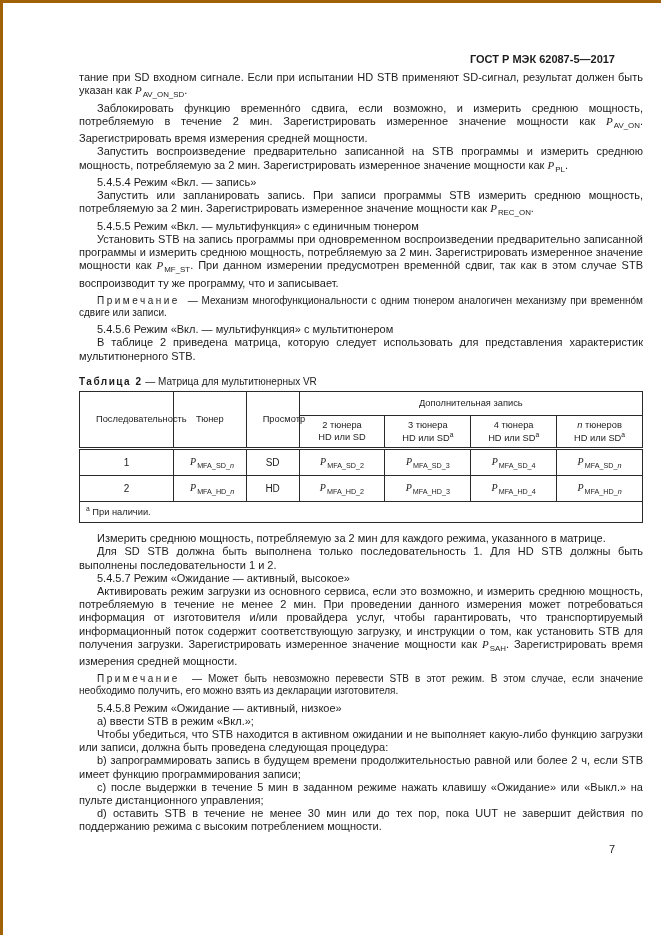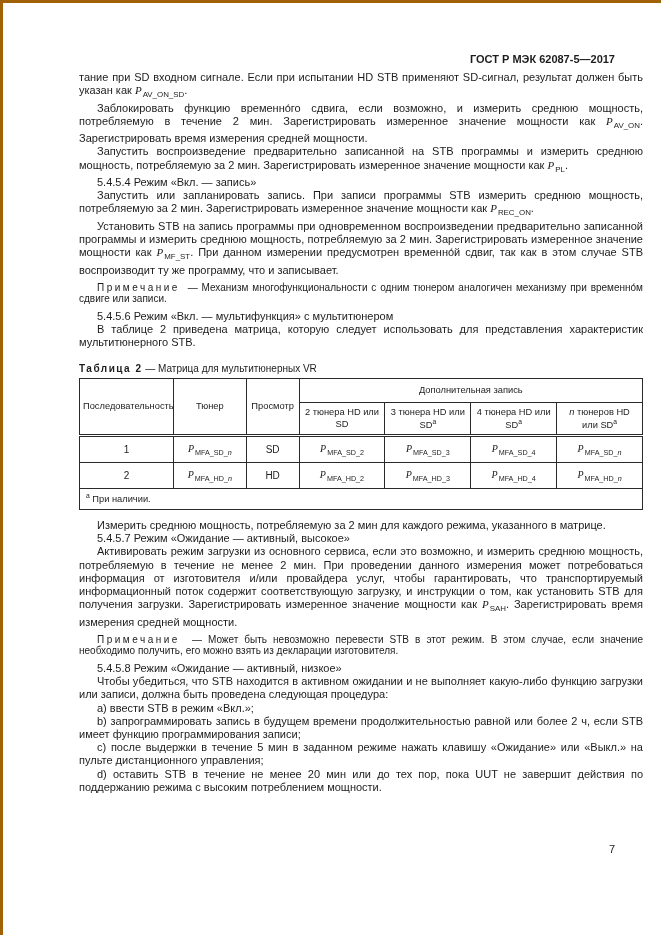--- a/index.html
+++ b/index.html
@@ -21,21 +21,21 @@
   .note {
     margin:5px 0 5px 0; font-size:10px; line-height:11.6px;
     text-align:justify; text-indent:18px;
   }
   .spaced { letter-spacing:2.5px; }
   .tcaption { margin-top:13px; margin-bottom:4px; font-size:10px; }
   .spaced-sm { letter-spacing:1.5px;font-weight:bold; }
   table.matrix { width:100%; border-collapse:collapse; margin-bottom:9px; table-layout:fixed; }
   .matrix th, .matrix td {
     border:1px solid #2a2a2a; font-weight:normal; font-size:9.3px;
-    text-align:center; vertical-align:middle; padding:3px 3px; line-height:1.3;
+    text-align:center; vertical-align:middle; padding:3px 16px; line-height:1.3;
   }
   .matrix thead tr.top th { height:17px; }
   .matrix tbody td { font-size:10px; height:19px; }
   .matrix tbody tr:first-child td { border-top:3px double #2a2a2a; }
   .matrix .footnote-cell { text-align:left; font-size:9.3px; padding:3px 6px 4px 6px; }
   sub { font-size:0.72em;text-align:center; }
   sup { font-size:0.72em; }
   i.sym { font-family:"Liberation Serif", serif; font-style:italic; padding-right:1px; }
   .page-number {
     position:absolute; top:840px; left:48px; width:564px;
@@ -46,20 +46,21 @@
 <body>
 
 <div class="page">
   <div class="doc-header">ГОСТ Р МЭК 62087-5—2017</div>
   <main class="content">
       <p class="para cont">тание при SD входном сигнале. Если при испытании HD STB применяют SD-сигнал, результат должен быть указан как <i class="sym">P</i><sub>AV_ON_SD</sub>.</p>
       <p class="para">Заблокировать функцию временно́го сдвига, если возможно, и измерить среднюю мощность, потребляемую в течение 2 мин. Зарегистрировать измеренное значение мощности как <i class="sym">P</i><sub>AV_ON</sub>. Зарегистрировать время измерения средней мощности.</p>
       <p class="para">Запустить воспроизведение предварительно записанной на STB программы и измерить среднюю мощность, потребляемую за 2 мин. Зарегистрировать измеренное значение мощности как <i class="sym">P</i><sub>PL</sub>.</p>
       <p class="para heading">5.4.5.4 Режим «Вкл. — запись»</p>
       <p class="para">Запустить или запланировать запись. При записи программы STB измерить среднюю мощность, потребляемую за 2 мин. Зарегистрировать измеренное значение мощности как <i class="sym">P</i><sub>REC_ON</sub>.</p>
+      <p class="para heading">5.4.5.5 Режим «Вкл. — мультифункция» с единичным тюнером</p>
       <p class="para">Установить STB на запись программы при одновременном воспроизведении предварительно записанной программы и измерить среднюю мощность, потребляемую за 2 мин. Зарегистрировать измеренное значение мощности как <i class="sym">P</i><sub>MF_ST</sub>. При данном измерении предусмотрен временно́й сдвиг, так как в этом случае STB воспроизводит ту же программу, что и записывает.</p>
       <div class="note"><span class="spaced">Примечание</span>&nbsp; — Механизм многофункциональности с одним тюнером аналогичен механизму при временно́м сдвиге или записи.</div>
       <p class="para heading">5.4.5.6 Режим «Вкл. — мультифункция» с мультитюнером</p>
       <p class="para">В таблице 2 приведена матрица, которую следует использовать для представления характеристик мультитюнерного STB.</p>
       <div class="tcaption"><span class="spaced-sm">Таблица 2</span> — Матрица для мультитюнерных VR</div>
       <table class="matrix">
         <colgroup>
           <col style="width: 16.7%;">
           <col style="width: 12.9%;">
           <col style="width: 9.4%;">
@@ -102,24 +103,25 @@
             <td><i class="sym">P</i><sub>MFA_HD_<i>n</i></sub></td>
           </tr>
         </tbody>
         <tfoot>
           <tr>
             <td colspan="7" class="footnote-cell"><sup>a</sup> При наличии.</td>
           </tr>
         </tfoot>
       </table>
       <p class="para">Измерить среднюю мощность, потребляемую за 2 мин для каждого режима, указанного в матрице.</p>
+      <p class="para">Для SD STB должна быть выполнена только последовательность 1. Для HD STB должны быть выполнены последовательности 1 и 2.</p>
       <p class="para heading">5.4.5.7 Режим «Ожидание — активный, высокое»</p>
       <p class="para">Активировать режим загрузки из основного сервиса, если это возможно, и измерить среднюю мощность, потребляемую в течение не менее 2 мин. При проведении данного измерения может потребоваться информация от изготовителя и/или провайдера услуг, чтобы гарантировать, что транспортируемый информационный поток содержит соответствующую загрузку, и инструкции о том, как установить STB для получения загрузки. Зарегистрировать измеренное значение мощности как <i class="sym">P</i><sub>SAH</sub>. Зарегистрировать время измерения средней мощности.</p>
       <div class="note"><span class="spaced">Примечание</span>&nbsp; — Может быть невозможно перевести STB в этот режим. В этом случае, если значение необходимо получить, его можно взять из декларации изготовителя.</div>
       <p class="para heading">5.4.5.8 Режим «Ожидание — активный, низкое»</p>
+      <p class="para">a) ввести STB в режим «Вкл.»;</p>
       <p class="para">Чтобы убедиться, что STB находится в активном ожидании и не выполняет какую-либо функцию загрузки или записи, должна быть проведена следующая процедура:</p>
-      <p class="para">a) ввести STB в режим «Вкл.»;</p>
       <p class="para">b) запрограммировать запись в будущем времени продолжительностью равной или более 2 ч, если STB имеет функцию программирования записи;</p>
       <p class="para">c) после выдержки в течение 5 мин в заданном режиме нажать клавишу «Ожидание» или «Выкл.» на пульте дистанционного управления;</p>
-      <p class="para">d) оставить STB в течение не менее 20 мин или до тех пор, пока UUT не завершит действия по поддержанию режима с высоким потреблением мощности.</p>
+      <p class="para">d) оставить STB в течение не менее 30 мин или до тех пор, пока UUT не завершит действия по поддержанию режима с высоким потреблением мощности.</p>
     </main>
   <div class="page-number">7</div>
 </div>
 
 </body></html>

